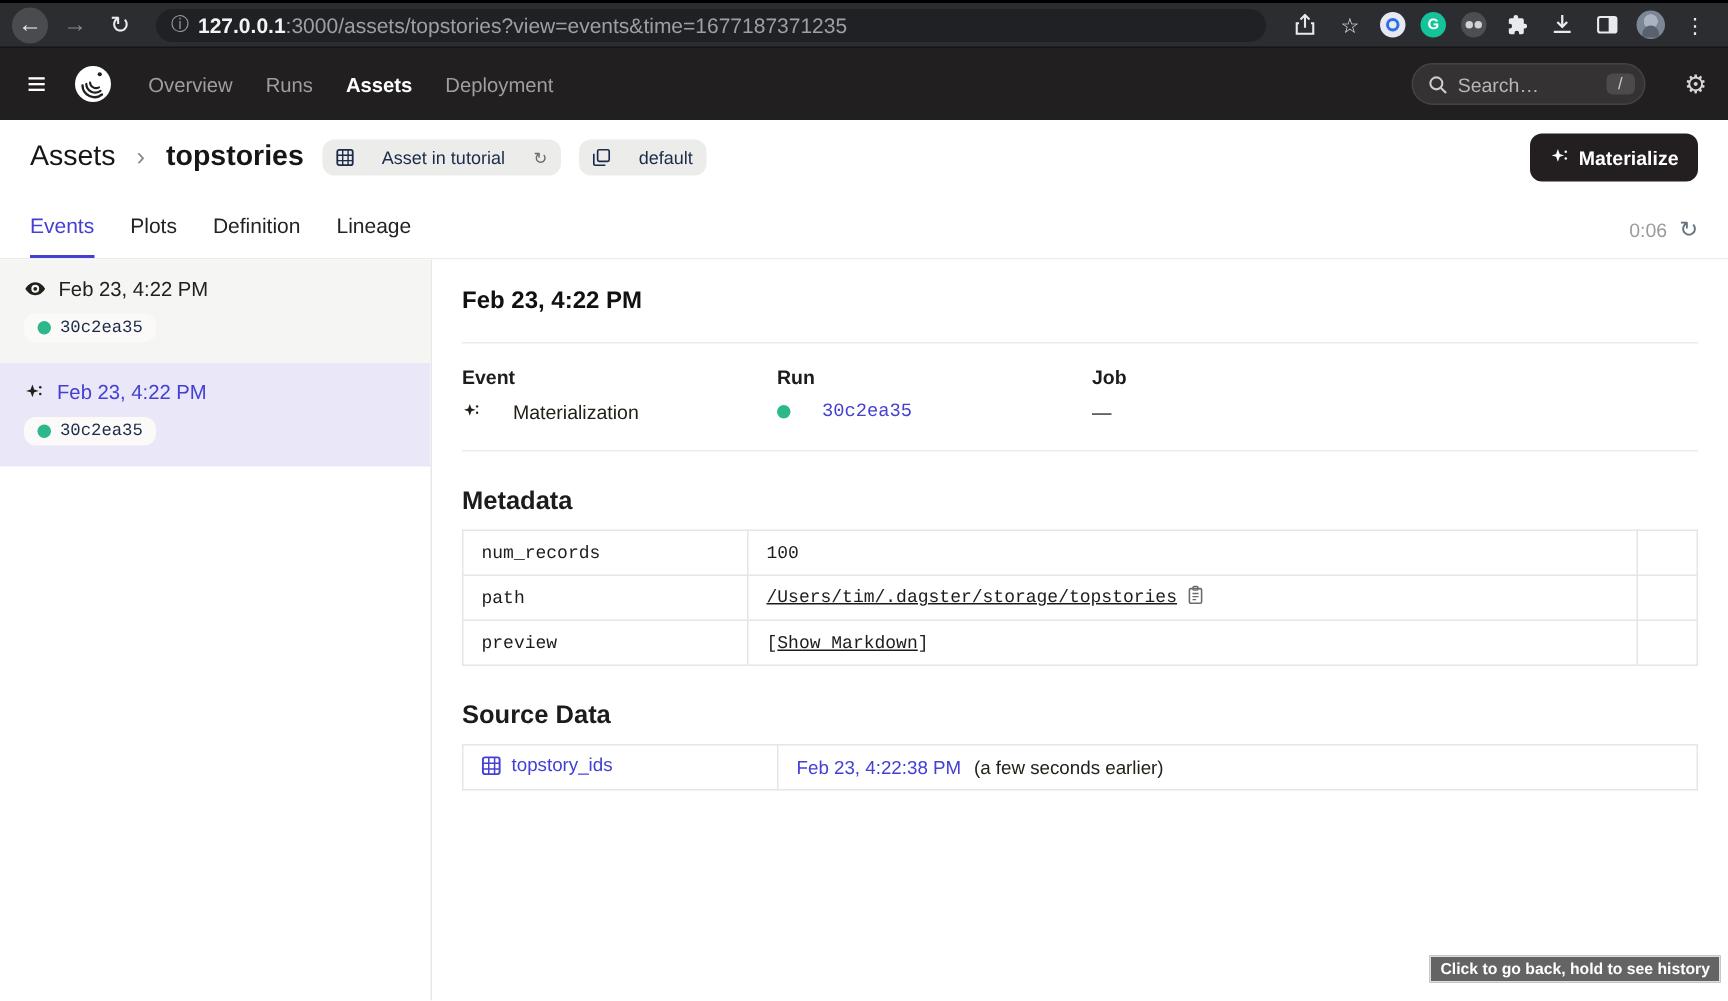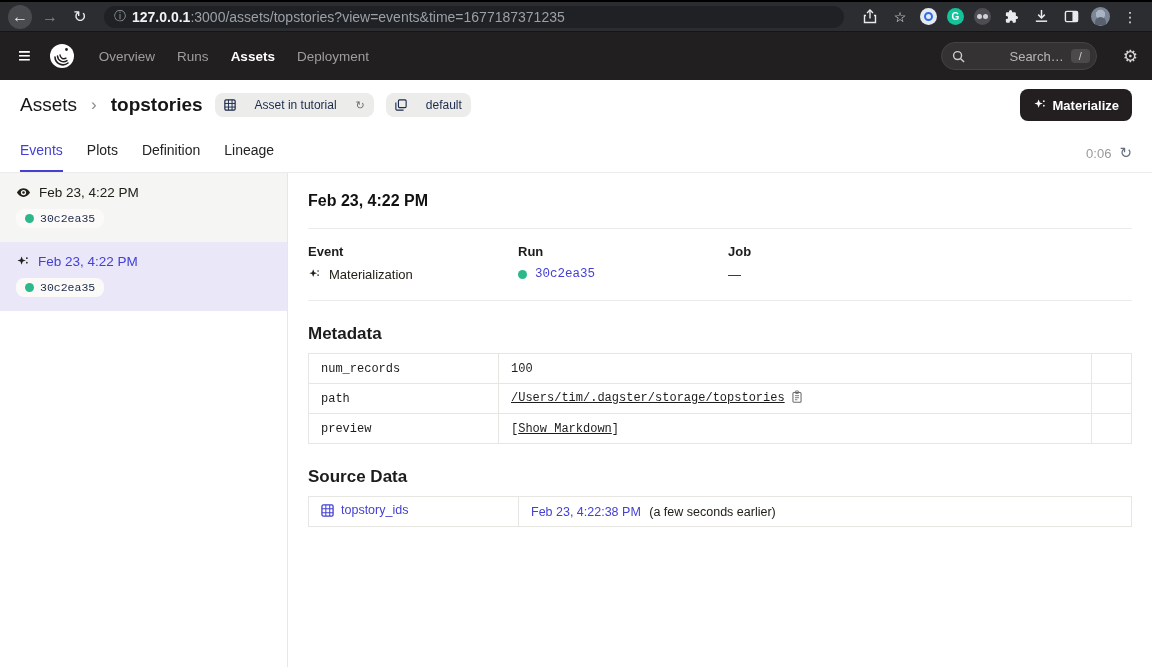--- a/index.html
+++ b/index.html
@@ -28,21 +28,21 @@
   .avatar::after { content:""; position:absolute; left:4px; top:10px; width:11px; height:8px; border-radius:6px 6px 0 0; background:#59616e; }
 
   
   .dg-nav { height:48px; background:#211f1f; display:flex; align-items:center; padding:0 14px; gap:14px; flex:0 0 48px; }
   .hamburger { color:#fff; font-size:22px; line-height:1; cursor:pointer; padding:0 4px; }
   .dg-logo { width:26px; height:26px; }
   .dg-links { display:flex; gap:22px; margin-left:10px; flex:1; }
   .dg-link { color:#9f9d9d; font-size:13.5px; cursor:pointer; }
   .dg-link.active { color:#fff; font-weight:700; }
   .search-pill { width:156px; height:28px; background:#343233; border:1px solid #454343; border-radius:14px;
-    display:flex; align-items:center; gap:7px; padding:0 6px 0 10px; cursor:text;text-align:right; }
+    display:flex; align-items:center; gap:7px; padding:0 6px 0 10px; cursor:text; }
   .search-pill svg { flex:0 0 auto; }
   .search-ph { color:#b8b6b6; font-size:13px; flex:1; }
   .kbd { background:#4c4a4b; color:#cfcdcd; font-size:11px; border-radius:4px; padding:1px 8px; }
   .gear { color:#d8d6d6; font-size:17px; margin-left:12px; cursor:pointer; }
 
   
   .page-header { height:50px; background:#fff; display:flex; align-items:center; padding:0 20px; gap:12px; flex:0 0 50px; }
   .crumb { font-size:19px; color:#161616; }
   .crumb-sep { color:#8a8a8a; font-size:17px; margin:0 2px; }
   .crumb-current { font-size:19px; font-weight:700; color:#161616; }
@@ -74,21 +74,21 @@
   .evt-icon { display:flex; align-items:center; }
   .run-tag { display:inline-flex; align-items:center; gap:6px; background:#fbfaf9; border-radius:8px;
     padding:3px 9px; margin-top:9px; font-family:"Liberation Mono", monospace; font-size:11.5px; color:#1c2b4a; cursor:pointer; }
   .dot { width:9px; height:9px; border-radius:50%; background:#2cb88a; flex:0 0 auto; }
 
   .detail { flex:1; padding:19px 20px 0; overflow:hidden; background:#fff; }
   .detail-title { font-size:16px; font-weight:700; color:#111; }
   .hr { border:none; border-top:1px solid #ebebea; margin:18px 0 0; }
   .fields { display:grid; grid-template-columns:210px 210px 1fr; margin-top:15px; }
   .f-label { font-size:13px; font-weight:700; color:#1c1c1c; }
-  .f-value { margin-top:8px; display:flex; align-items:center; gap:8px; font-size:13px; color:#232019; }
+  .f-value { margin-top:8px; display:flex; align-items:center; gap:21px; font-size:13px; color:#232019; }
   .run-link { font-family:"Liberation Mono", monospace; font-size:12.5px; color:#4440d4; cursor:pointer; }
   .sec-title { font-size:17px; font-weight:700; color:#1c1c1c; margin:23px 0 9px; }
   table.meta { width:100%; border-collapse:collapse; font-family:"Liberation Mono", monospace; font-size:12px; }
   table.meta td { border:1px solid #e8e6e3; height:30px; padding:0 12px; color:#1c1c1c; }
   td.key { width:190px; color:#4f4f4f; }
   td.endcap { width:40px; }
   .mono-link { color:#1c1c1c; text-decoration:underline; cursor:pointer; }
   .copy-icon { color:#6b6b6b; margin-left:6px; cursor:pointer; vertical-align:-2px; }
   table.src { width:100%; border-collapse:collapse; font-size:12.5px; }
   table.src td { border:1px solid #e8e6e3; height:30px; padding:0 12px; }
@@ -339,13 +339,14 @@
           <td>
             <span class="ts-link">Feb 23, 4:22:38 PM</span>
             <span class="ts-note">(a few seconds earlier)</span>
           </td>
         </tr>
       </tbody>
         </table>
     </div>
   </div>
 
+  <div class="tooltip">Click to go back, hold to see history</div>
 </div>
 
 </body></html>

